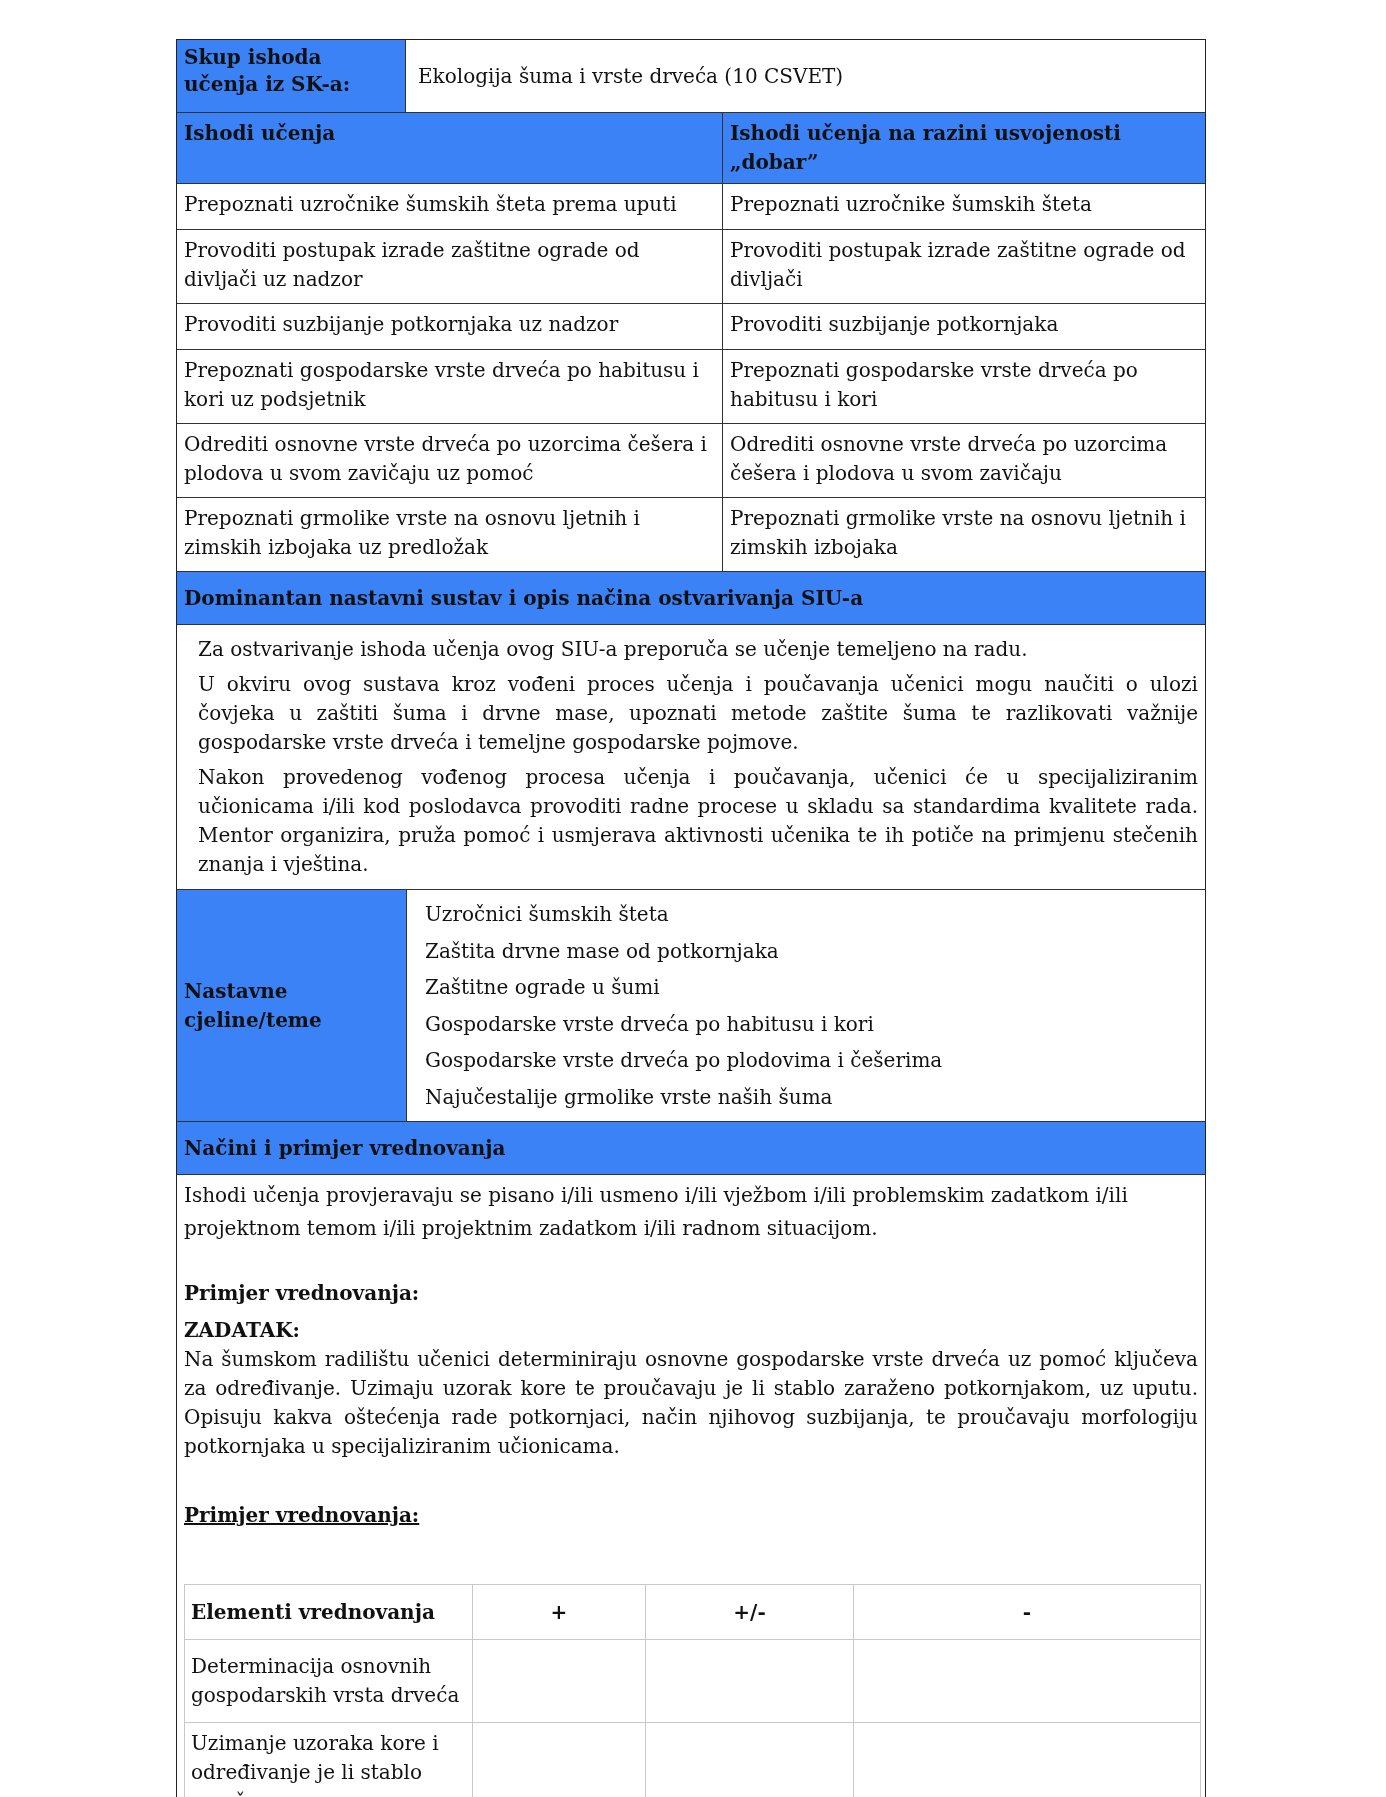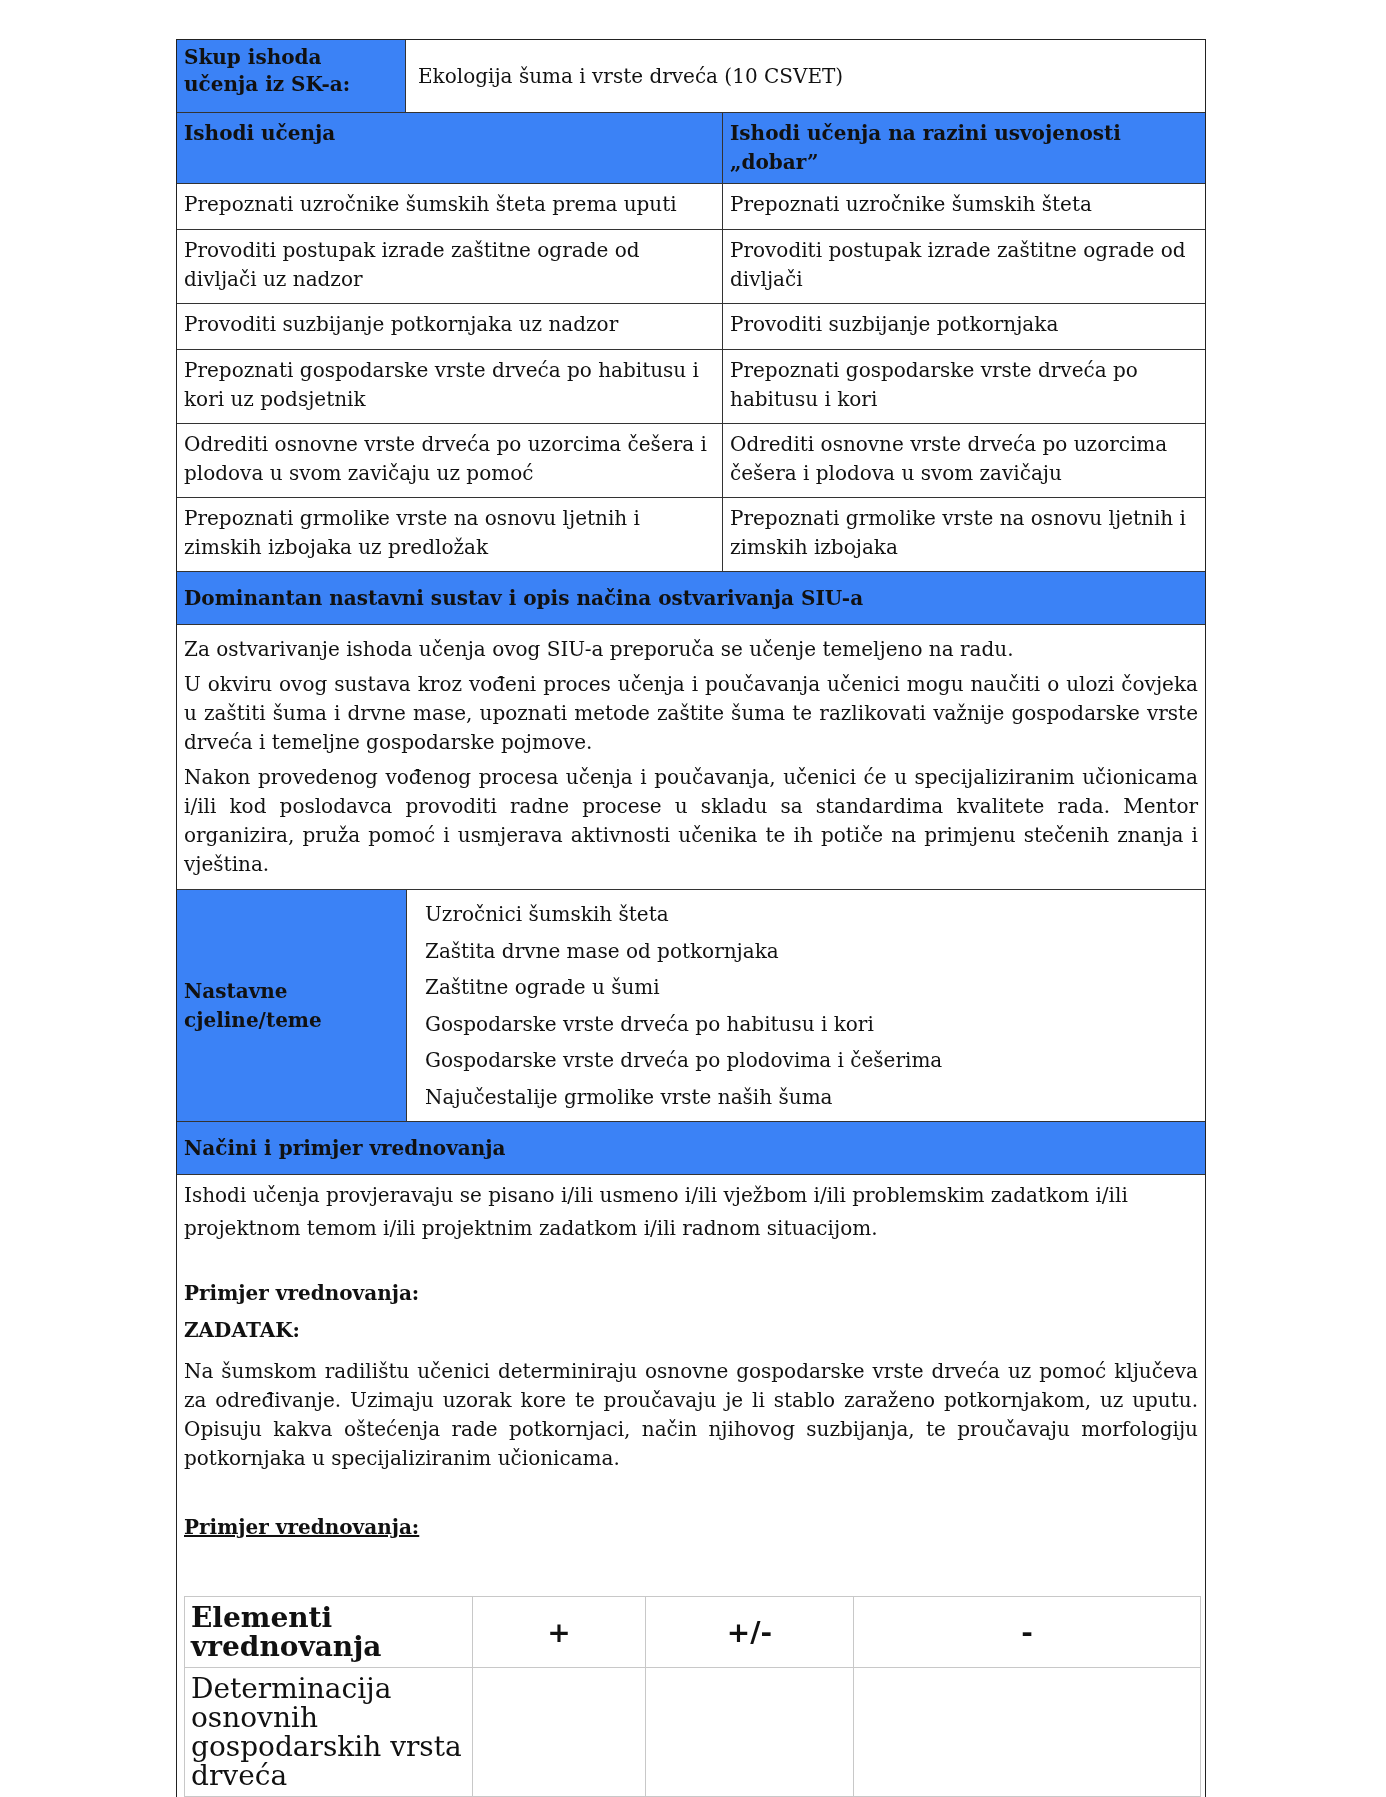--- a/index.html
+++ b/index.html
@@ -17,35 +17,35 @@
     .cell { box-sizing: border-box; padding: 6px 7px; font-size: 20px; line-height: 29px; }
     .head { background: #3b82f6; font-weight: bold; }
     .vsep { border-right: 1.5px solid #333; }
     .c-left { width: 546px; }
     .c-right { flex: 1; }
     .top-label { width: 229px; height: 72px; padding-top: 4px; line-height: 27px; }
     .top-val { flex: 1; display: flex; align-items: center; font-weight: normal; padding-left: 12px; }
     .out-row .cell { min-height: 45px; }
     .out-row.two .cell { min-height: 73px; }
     .section-head { width: 100%; height: 52px; display: flex; align-items: center; }
-    .body-block { width: 100%; padding: 10px 7px 4px 7px; text-align: justify; }
+    .body-block { width: 100%; padding: 10px 7px 4px 7px; text-align: justify; margin-left: 14px; }
     .body-block p { margin: 0 0 6px 0; }
     .topics-label { width: 230px; display: flex; align-items: center; }
     .topics-list { flex: 1; padding: 6px 18px; }
     .topics-list div { line-height: 36.5px; }
     .eval-block { width: 100%; padding: 4px 7px 8px 7px; }
     .eval-block p { margin: 0; }
     .gap { height: 34px; }
     .bold { font-weight: bold; }
     .u { text-decoration: underline; }
     table.rub {
       border-collapse: collapse; margin: 54px 0 0 0; width: 1017px;
     }
     table.rub td {
-      border: 1.5px solid #c8c8c8; font-size: 28px; line-height: 29px;
+      border: 1.5px solid #c8c8c8; font-size: 20px; line-height: 29px;
       padding: 6px 6px; vertical-align: middle;
     }
     table.rub td.hd { font-weight: bold; height: 42px; }
     table.rub td.ctr { text-align: center; }
     table.rub td.r { height: 70px; margin-left: 46px; }
   </style>
 </head>
 <body>
 
 <div class="doc">
@@ -109,21 +109,21 @@
   </div>
 
   <div class="row">
     <div class="cell head section-head">Načini i primjer vrednovanja</div>
   </div>
   <div class="row">
     <div class="cell eval-block">
       <p style="line-height:33px;">Ishodi učenja provjeravaju se pisano i/ili usmeno i/ili vježbom i/ili problemskim zadatkom i/ili projektnom temom i/ili projektnim zadatkom i/ili radnom situacijom.</p>
       <div class="gap"></div>
       <p class="bold" style="margin-bottom:8px;">Primjer vrednovanja:</p>
-      <p class="bold" style="margin-bottom:12px;">ZADATAK:</p>
+      <p class="bold" style="margin-bottom:0;">ZADATAK:</p>
       <p style="text-align:justify;">Na šumskom radilištu učenici determiniraju osnovne gospodarske vrste drveća uz pomoć ključeva za određivanje. Uzimaju uzorak kore te proučavaju je li stablo zaraženo potkornjakom, uz uputu. Opisuju kakva oštećenja rade potkornjaci, način njihovog suzbijanja, te proučavaju morfologiju potkornjaka u specijaliziranim učionicama.</p>
       <div class="gap" style="height:40px;"></div>
       <p class="bold u">Primjer vrednovanja:</p>
 
       <table class="rub">
         <tbody>
             <tr>
           <td class="hd" style="width:275px;">Elementi vrednovanja</td>
           <td class="hd ctr" style="width:160px;">+</td>
           <td class="hd ctr" style="width:195px;">+/-</td>

